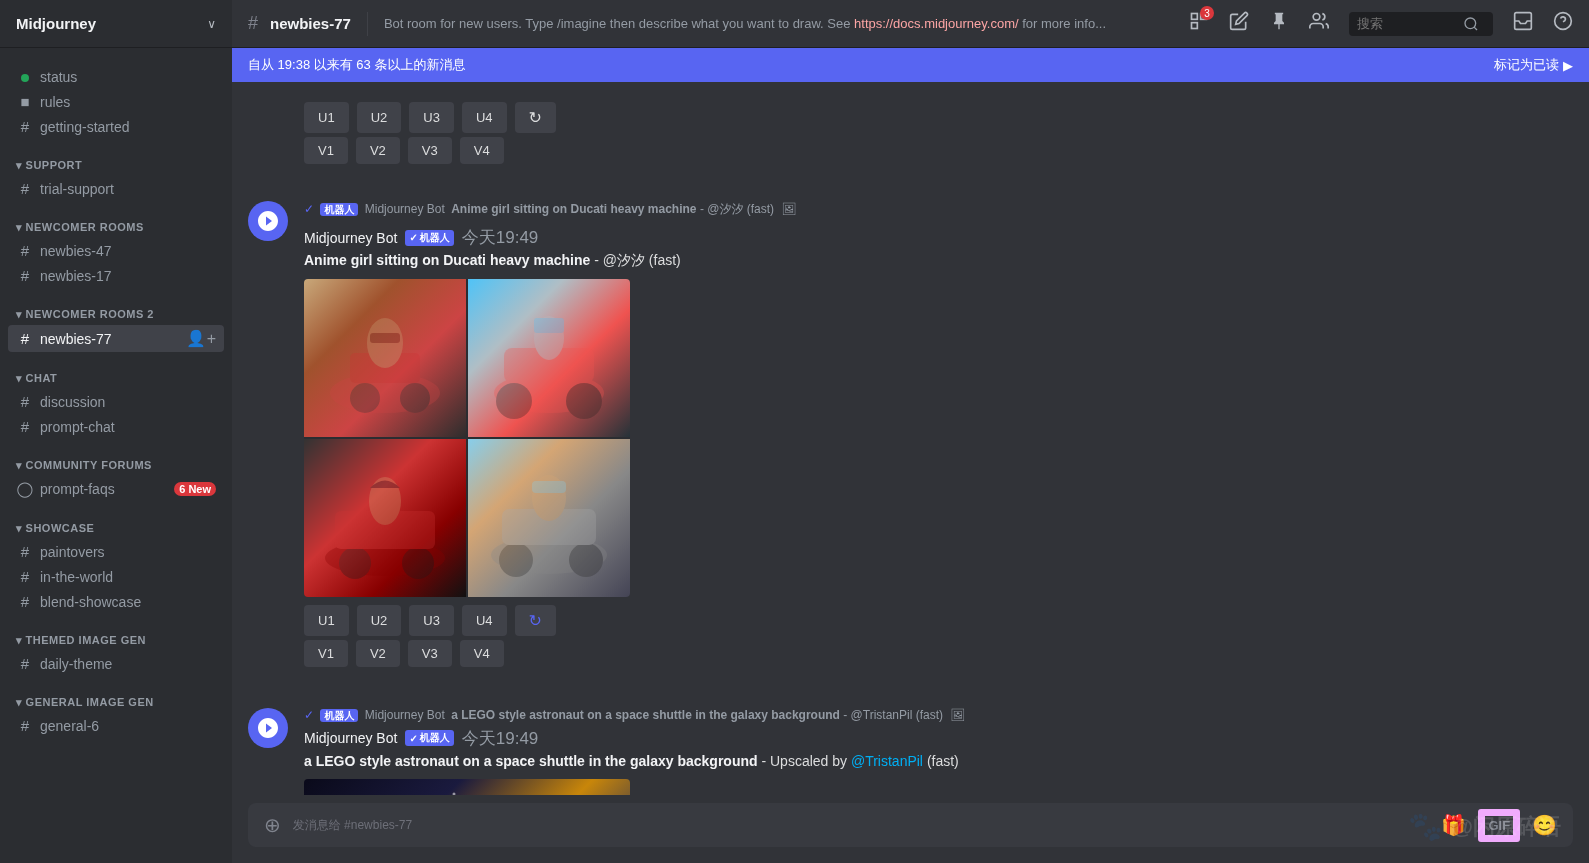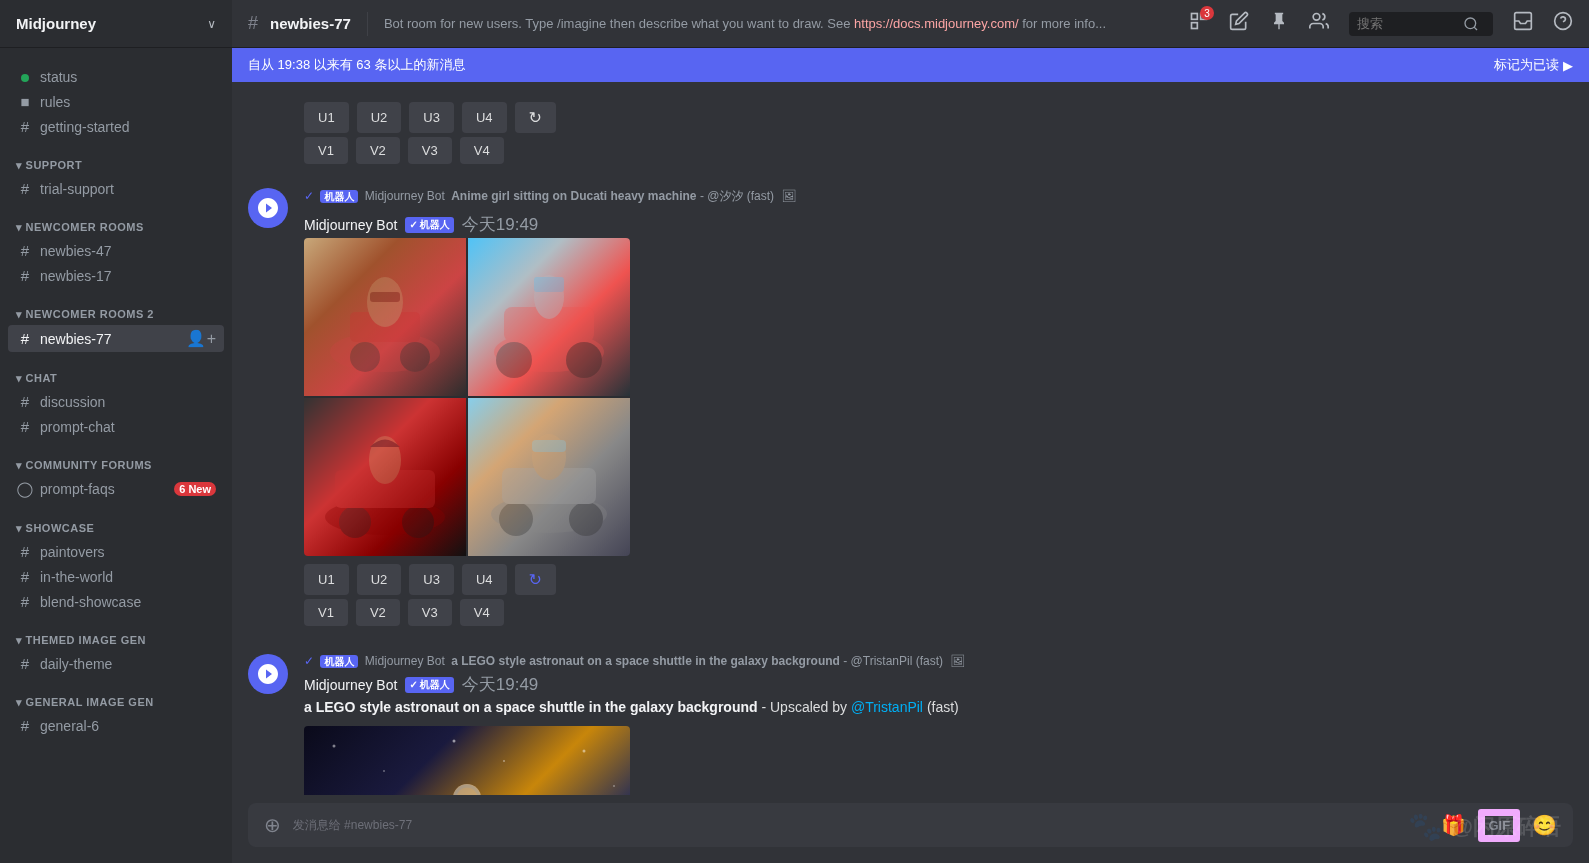--- a/index.html
+++ b/index.html
@@ -235,21 +235,21 @@
       cursor: pointer;
     }
 
     
     #messages {
       flex: 1;
       overflow-y: auto;
       padding: 16px 28px 8px 16px;
       display: flex;
       flex-direction: column;
-      gap: 0;
+      gap: 13px;
     }
 
     
     .action-buttons-row {
       display: flex;
       gap: 8px;
       margin: 4px 0;
     }
 
     .action-btn {
@@ -656,20 +656,24 @@
           <span style="margin-left:4px;cursor:pointer;">🖼</span>
         </div>
 
         <div class="message-header">
           <span class="message-author">Midjourney Bot</span>
           <span class="machine-badge">
             <span>✓</span>
             <span>机器人</span>
           </span>
           <span class="message-time">今天19:49</span>
+        </div>
+        <div class="message-text">
+          <strong>Anime girl sitting on Ducati heavy machine</strong>
+          <span> - @汐汐 (fast)</span>
         </div>
 
         <div class="image-grid">
           <div class="image-cell anime-img-1">
 
             <svg width="150" height="150" viewBox="0 0 150 150" opacity="0.3">
               <ellipse cx="75" cy="110" rx="55" ry="20" fill="#cc4444"></ellipse>
               <circle cx="55" cy="115" r="15" fill="#333"></circle>
               <circle cx="105" cy="115" r="15" fill="#333"></circle>
               <rect x="40" y="70" width="70" height="30" rx="5" fill="#cc3333"></rect>

